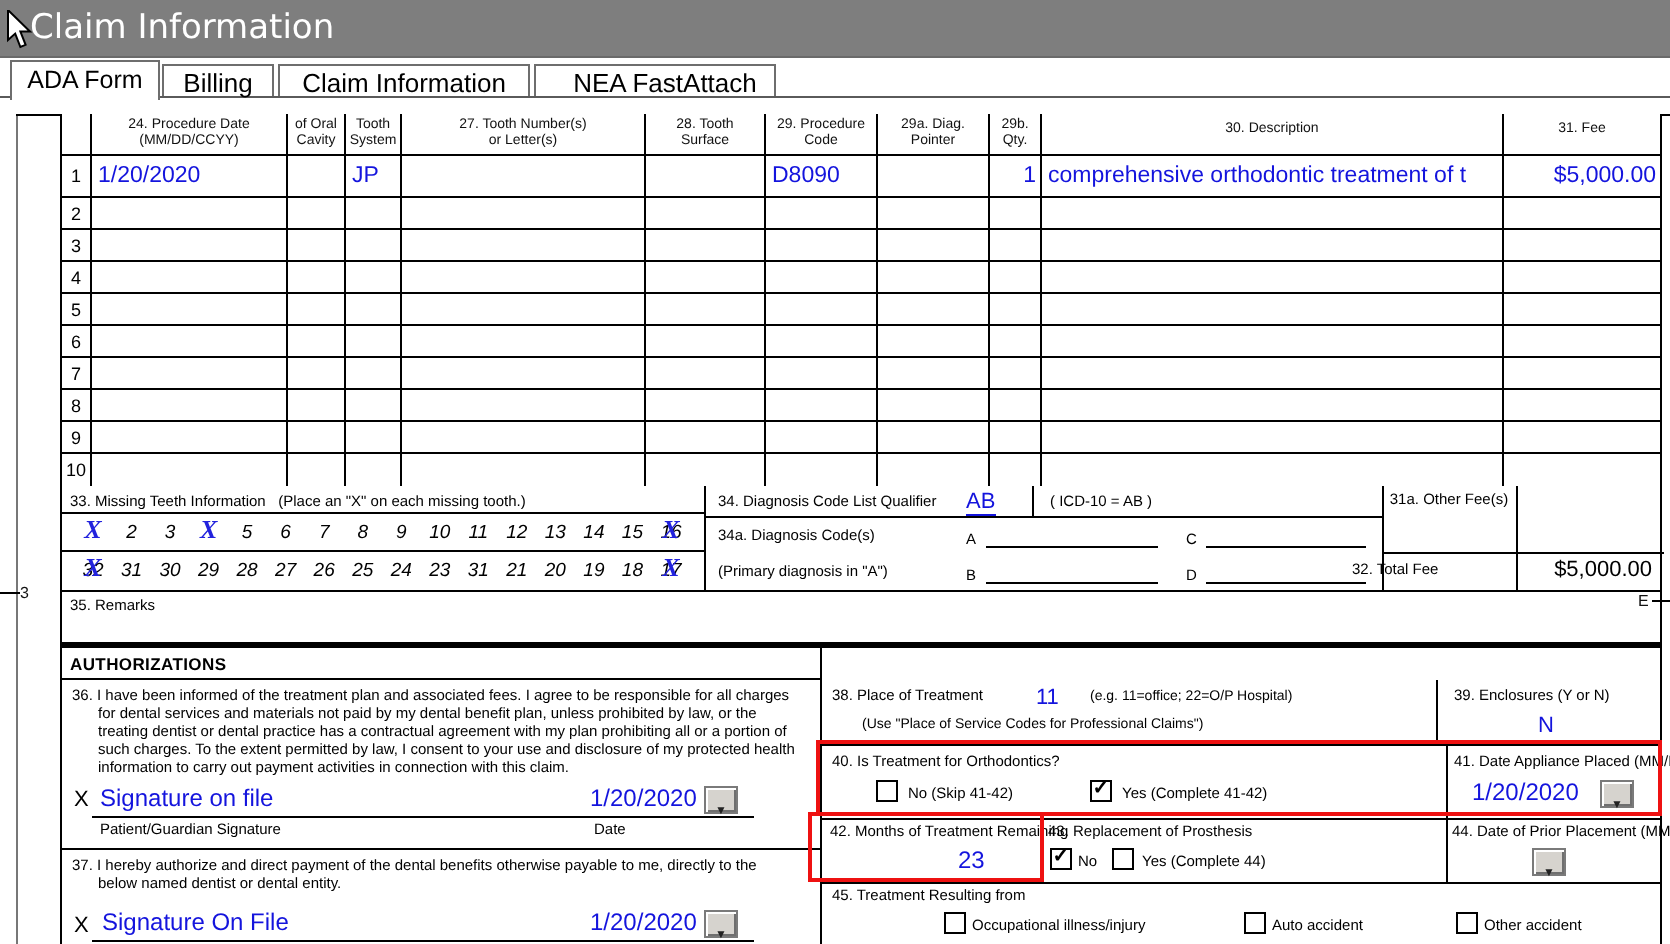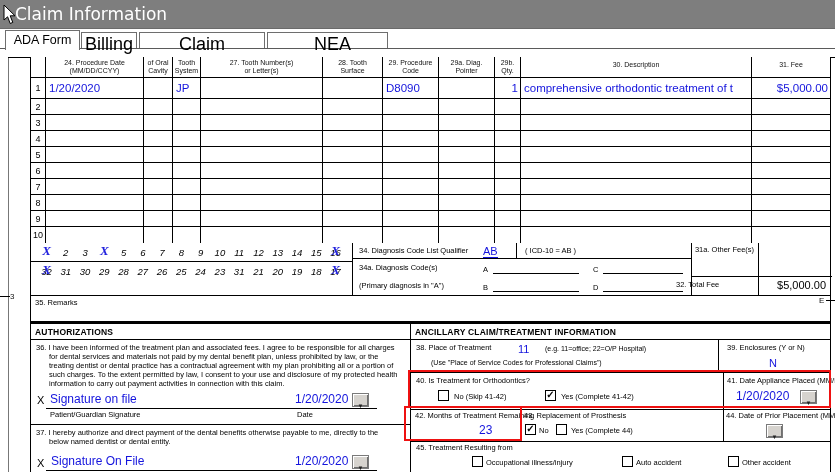--- a/index.html
+++ b/index.html
@@ -12,21 +12,21 @@
   .pre { white-space:pre-line; }
 
   
   .titlebar { left:0; top:0; width:835px; height:29px; background:#7e7e7e; border-bottom:1px solid #6a6a6a; }
   .title-text { position:absolute; left:15px; top:4px; font-size:17px; color:#fff; font-family:"DejaVu Sans", sans-serif; }
   .cursor { position:absolute; left:3px; top:5px; z-index:30; }
 
   
   .tabbase { left:0; top:48px; width:835px; height:0; border-top:1px solid #5a5a5a; }
   .tab { position:absolute; background:#fff; border:1px solid #6e6e6e; border-bottom:none;
-         font-size:18px; text-align:center; cursor:default; }
+         font-size:13px; text-align:center; cursor:default; }
   .tab-active { left:5px; top:30px; width:75px; height:20px; padding-top:2px; z-index:2; font-size:12.5px; }
   .tab-i { top:32px; height:16px; padding-top:1px; }
 
   .vguide { left:8px; top:57px; width:0; height:415px; border-left:1px solid #777; }
   .topline { left:8px; top:57px; width:827px; height:0; border-top:1px solid #000; }
 
   
   .ptable { left:30px; top:57px; width:801px; border-left:1px solid #000; border-right:1px solid #000; background:#fff; }
   .trow { display:flex; border-bottom:1px solid #000; }
   .trow.hdr { height:21px; }
@@ -259,20 +259,24 @@
         <div class="c w-ptr"></div>
         <div class="c w-qty"></div>
         <div class="c w-desc"></div>
         <div class="c w-fee"></div>
       </div>
   </div>
 
   <div class="abs midband">
 
     <div class="mt">
+      <div class="mt-head">
+        <span>33. Missing Teeth Information</span>&nbsp;&nbsp;
+        <span>(Place an "X" on each missing tooth.)</span>
+      </div>
       <div class="mt-row">
         <span class="th"><i></i><b class="xm">X</b></span>
         <span class="th"><i>2</i><b class="xm"></b></span>
         <span class="th"><i>3</i><b class="xm"></b></span>
         <span class="th"><i></i><b class="xm">X</b></span>
         <span class="th"><i>5</i><b class="xm"></b></span>
         <span class="th"><i>6</i><b class="xm"></b></span>
         <span class="th"><i>7</i><b class="xm"></b></span>
         <span class="th"><i>8</i><b class="xm"></b></span>
         <span class="th"><i>9</i><b class="xm"></b></span>
@@ -356,21 +360,20 @@
       <div class="abs body75 hang" style="left:5px;top:104px;width:362px;">37. I hereby authorize and direct payment of the dental benefits otherwise payable to me, directly to the below named dentist or dental entity.</div>
 
       <span class="abs xmark" style="left:6px;top:133px;">X</span>
       <span class="abs sigval" style="left:20px;top:130px;">Signature On File</span>
       <span class="abs sigval" style="left:264px;top:130px;">1/20/2020</span>
       <div class="dd" style="left:321px;top:131px;"><span>▼</span></div>
       <div class="abs uline" style="left:15px;top:146px;width:331px;"></div>
     </div>
 
     <div class="ancbox">
-      <div class="sechdr">ANCILLARY CLAIM/TREATMENT INFORMATION</div>
 
       <div class="ancline" style="left:0;top:48px;width:419px;"></div>
       <div class="abs vline" style="left:307px;top:16px;height:33px;"></div>
       <span class="abs lbl" style="left:5px;top:20px;">38. Place of Treatment</span>
       <span class="abs blueval" style="left:107px;top:19px;">11</span>
       <span class="abs lbl tiny" style="left:134px;top:21px;">(e.g. 11=office; 22=O/P Hospital)</span>
       <span class="abs lbl tiny" style="left:20px;top:35px;">(Use "Place of Service Codes for Professional Claims")</span>
       <span class="abs lbl" style="left:316px;top:20px;">39. Enclosures (Y or N)</span>
       <div class="abs blueval" style="left:307px;top:33px;width:110px;text-align:center;">N</div>
 

